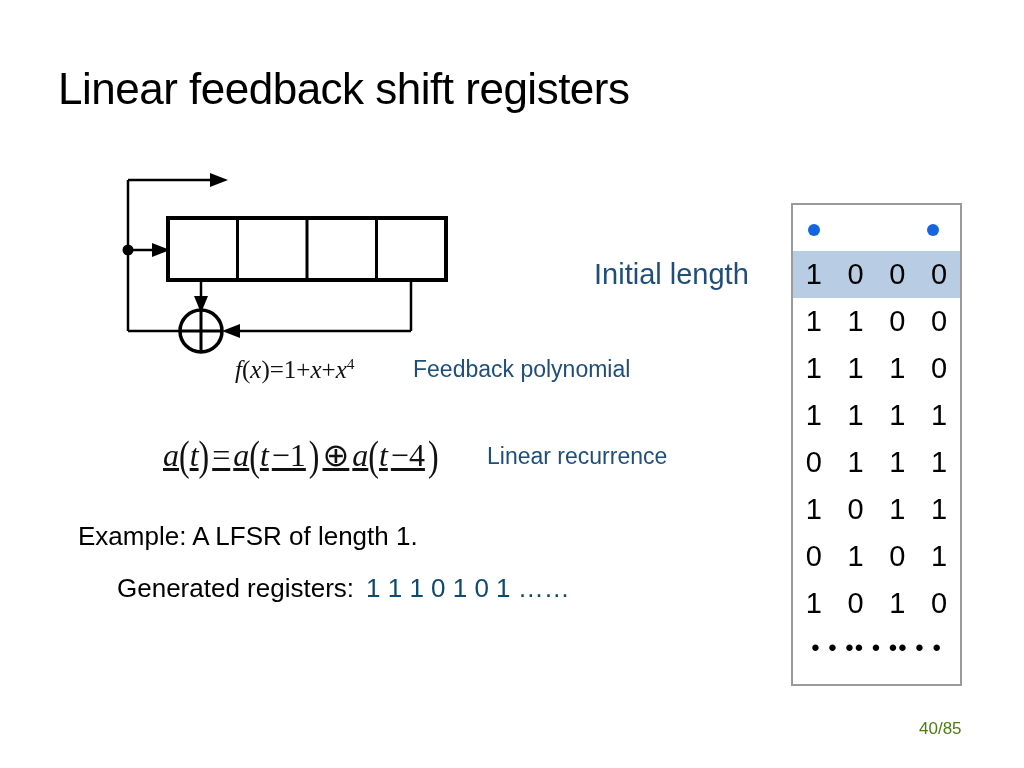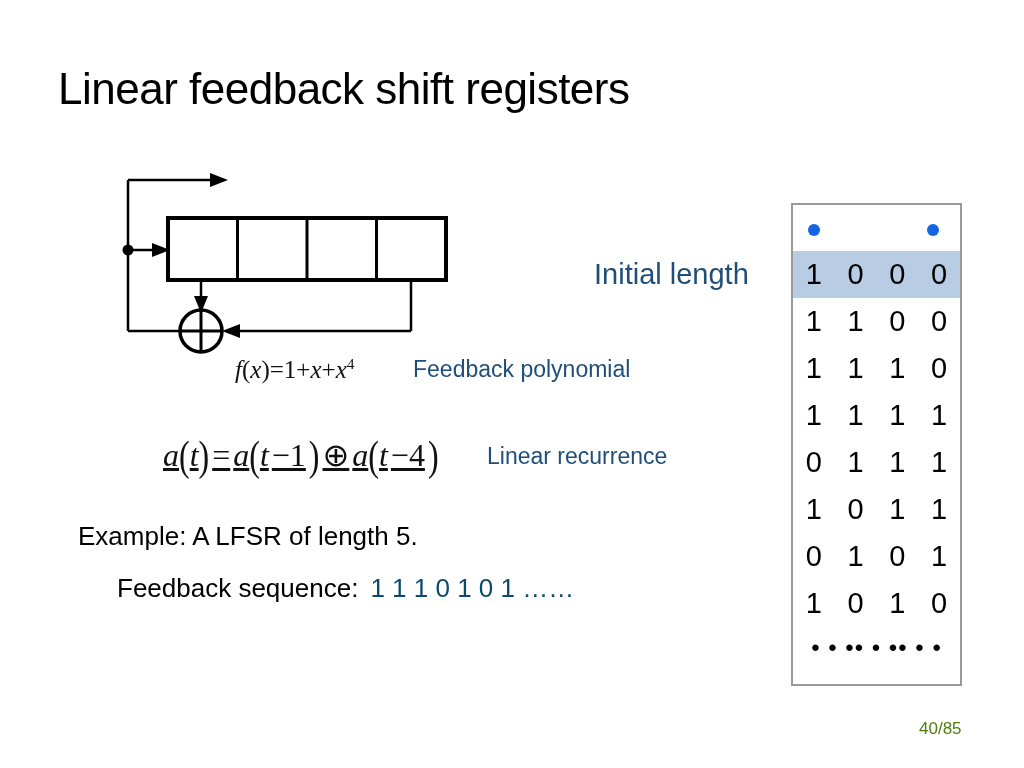--- a/index.html
+++ b/index.html
@@ -209,23 +209,23 @@
   </div>
 
   <div class="formula" id="recurrence">
     <span class="it">a</span><span class="paren">(</span><span class="it">t</span><span class="paren">)</span><span class="op">=</span><span class="it">a</span><span class="paren">(</span><span class="it">t</span><span class="op">−1</span><span class="paren">)</span><span class="op">⊕</span><span class="it">a</span><span class="paren">(</span><span class="it">t</span><span class="op">−4</span><span class="paren">)</span>
   </div>
 
   <div class="blue-label" id="label-initial-state">Initial length</div>
   <div class="blue-label" id="label-feedback-poly">Feedback polynomial</div>
   <div class="blue-label" id="label-linear-rec">Linear recurrence</div>
 
-  <div id="example-line">Example: A LFSR of length 5.</div>
+  <div id="example-line">Example: A LFSR of length 1.</div>
   <div id="sequence-line">
-    <span>Feedback sequence:</span><span class="seq">1 1 1 0 1 0 1 ……</span>
+    <span>Generated registers:</span><span class="seq">1 1 1 0 1 0 1 ……</span>
   </div>
 
   <div id="state-table">
     <div id="table-inner">
       <div class="marker-row">
         <span class="marker-dot" style="left:15px;"></span>
         <span class="marker-dot" style="left:134px;"></span>
       </div>
 
       <div class="state-row highlight" style="top:46px;">

